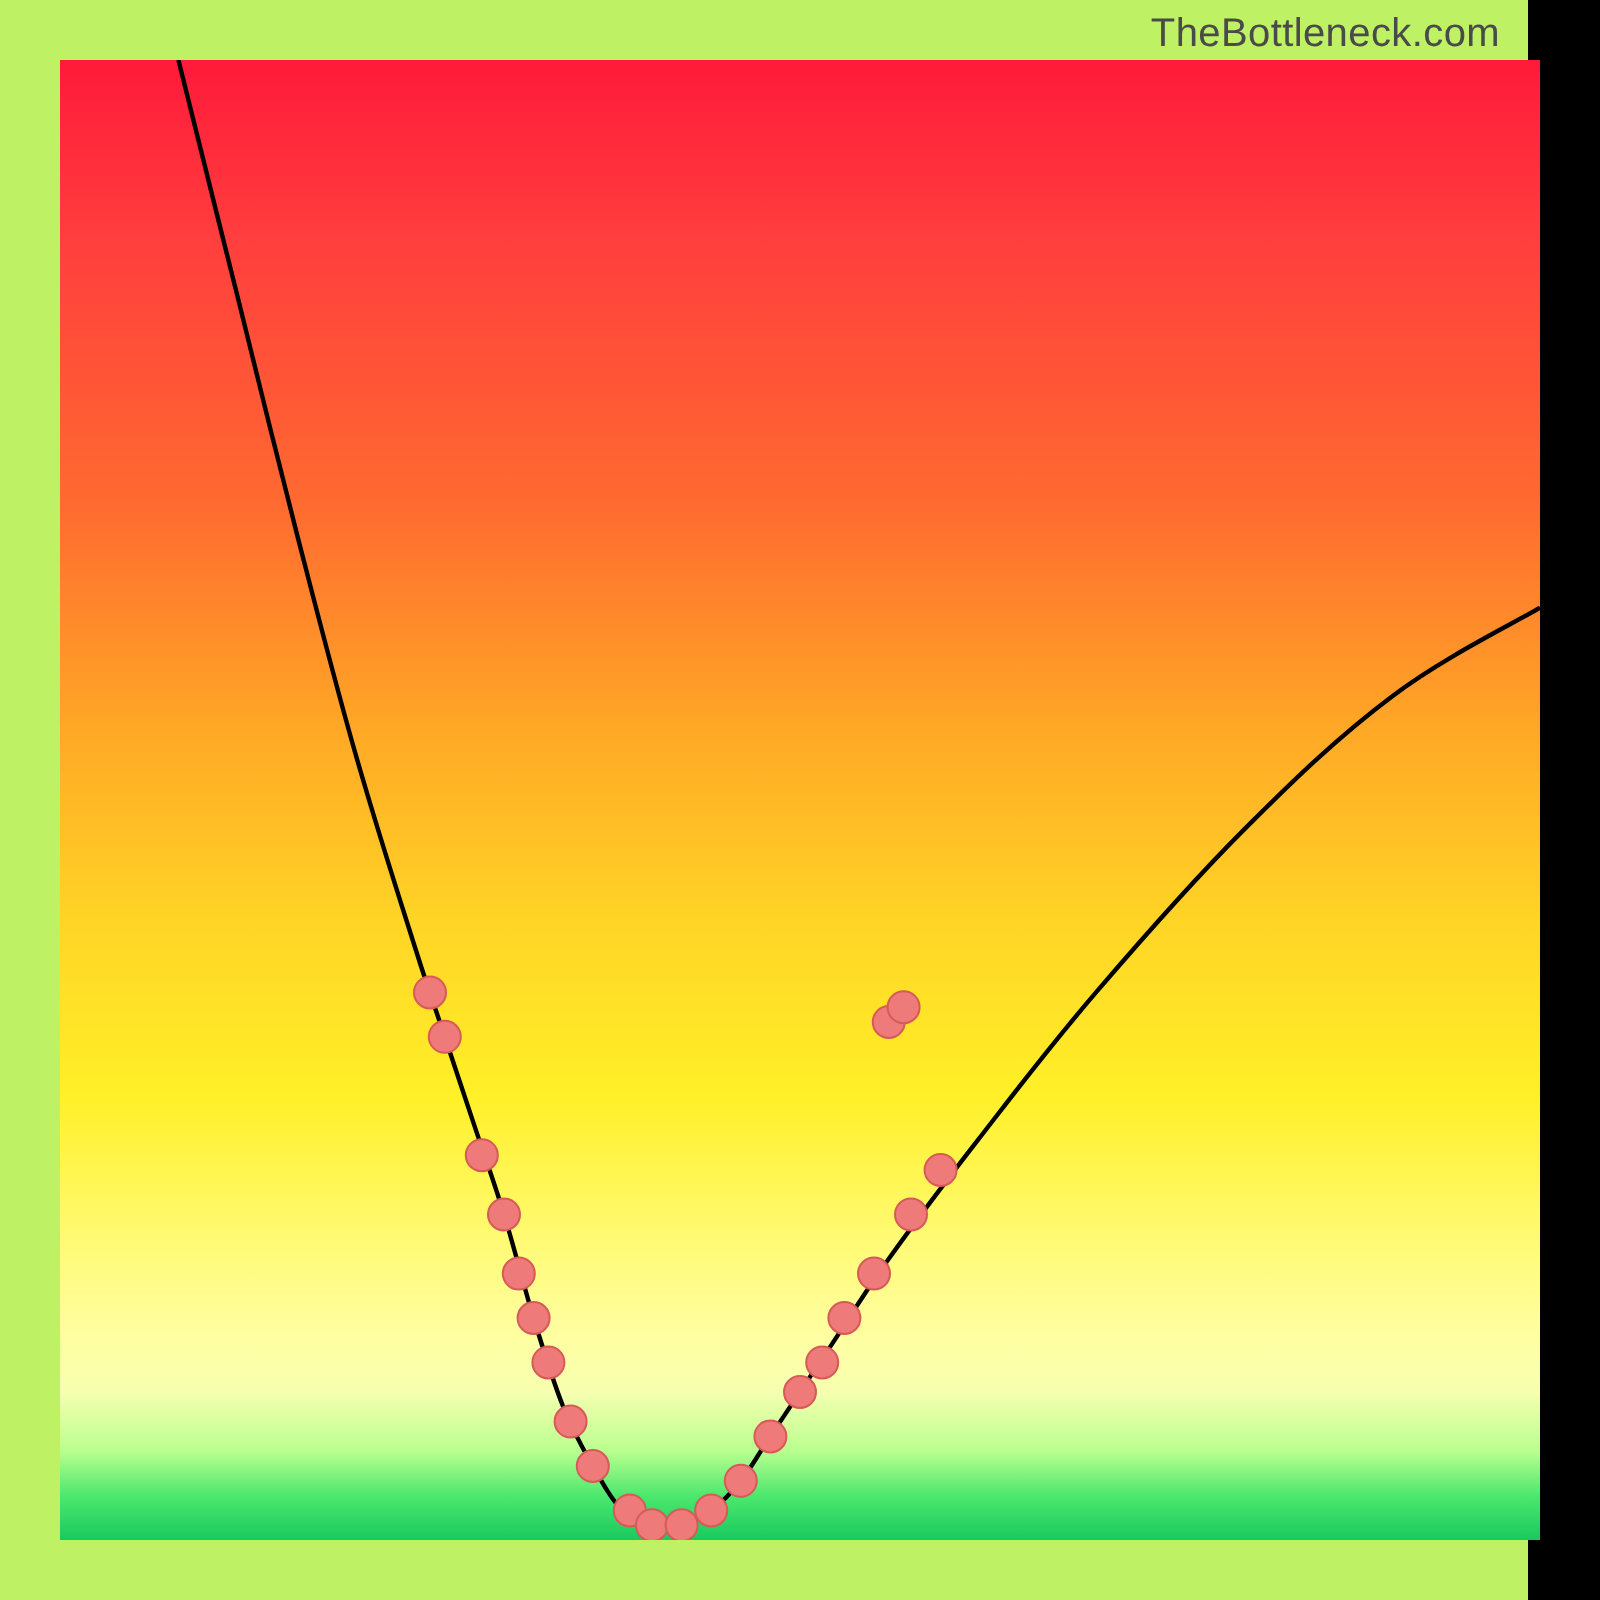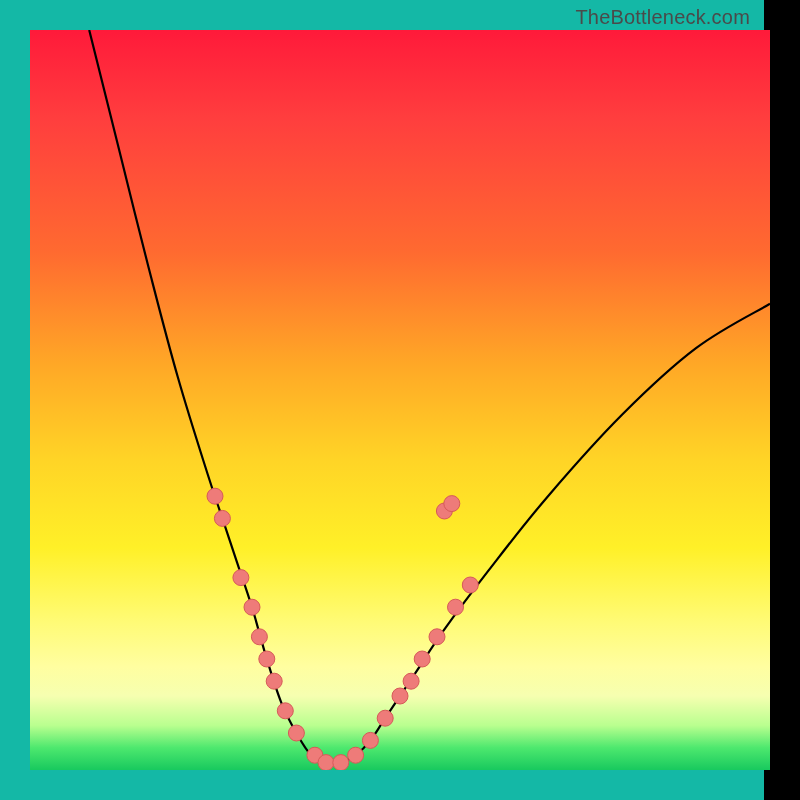--- a/index.html
+++ b/index.html
@@ -8,21 +8,21 @@
     width: 800px;
     height: 800px;
     overflow: hidden;
     background: #000;
     font-family: Arial, Helvetica, sans-serif;
   }
   .frame {
     position: relative;
     width: 764px;
     height: 800px;
-    background: #14b8a6;
+    background: #bef264;
   }
   .plot-area {
     position: absolute;
     left: 30px;
     top: 30px;
     width: 740px;
     height: 740px;
     
     background: linear-gradient(
       to bottom,

